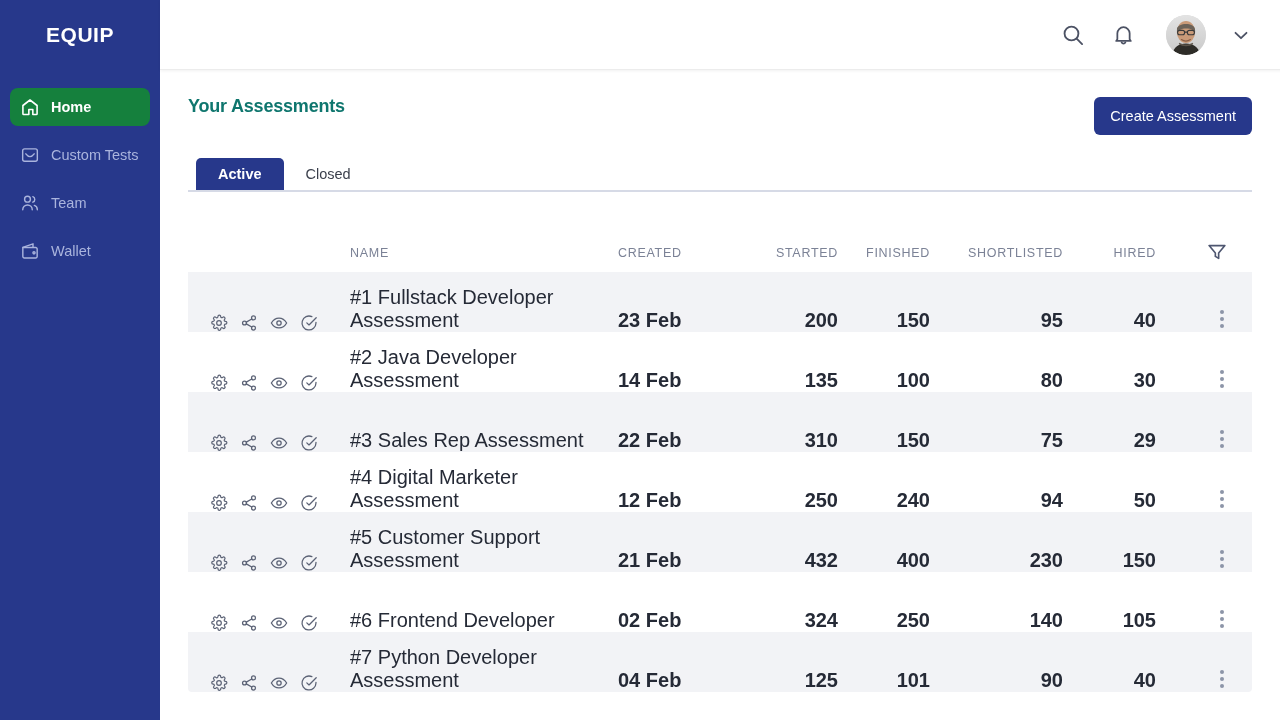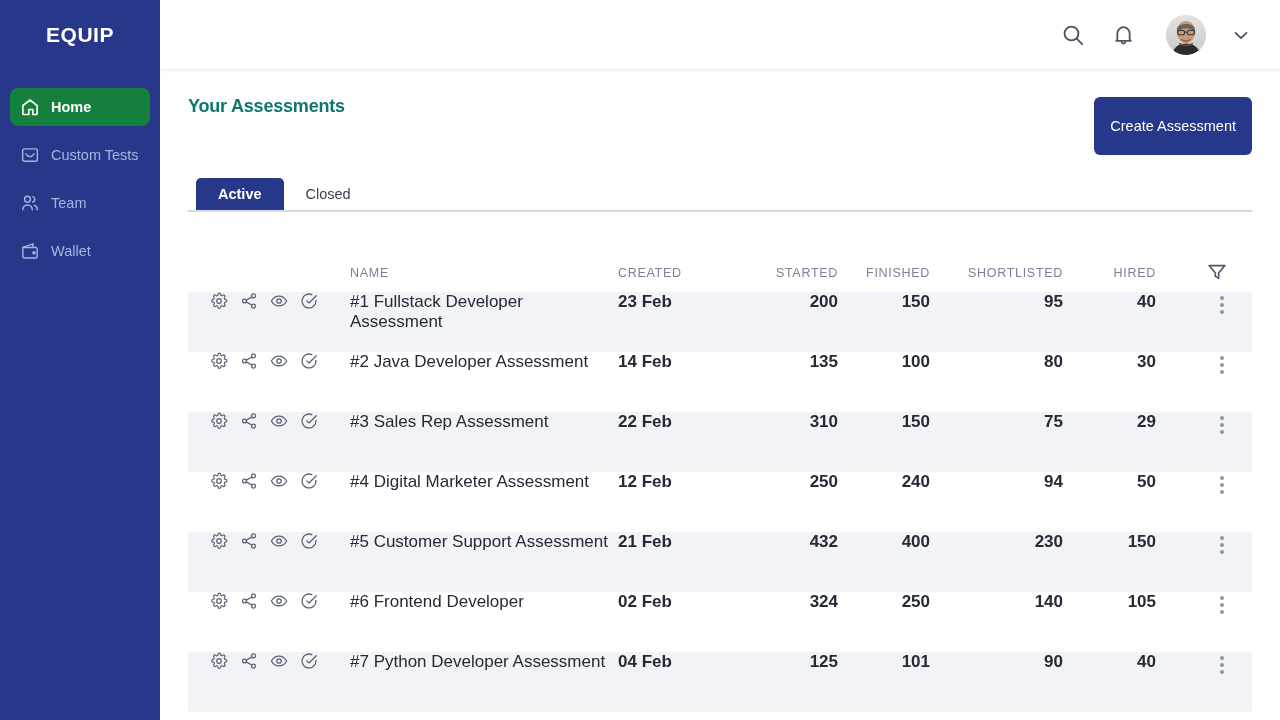--- a/index.html
+++ b/index.html
@@ -69,21 +69,21 @@
   .caret { width: 26px; height: 26px; display: flex; align-items: center; justify-content: center; cursor: pointer; margin-left: 2px;}
 
   .content { padding: 26px 32px 0 28px; flex: 1; }
 
   .page-head { display: flex; align-items: flex-start; justify-content: space-between; }
   .page-title { font-size: 18px; font-weight: bold; color: #0f766e; letter-spacing: -0.2px; }
   .create-btn {
     background: #27388b; color: #fff;
     border: none; border-radius: 6px;
     font-size: 14.5px; font-family: inherit;
-    padding: 21px 16px;
+    padding: 11px 16px;
     cursor: pointer;
     margin-top: 1px;
   }
 
   .tabs { margin-top: 23px; display: flex; align-items: flex-end; position: relative; padding-left: 8px; }
   .tab {
     font-size: 14.5px; padding: 8px 22px; cursor: pointer;
     color: #3a3f4b;
   }
   .tab.active {
@@ -92,22 +92,22 @@
   }
   .tab-rule { height: 2px; background: #d6dae6; width: 1064px; margin-left: 0; }
 
   
   .table { width: 1064px; margin-top: 42px; }
   .thead {
     display: flex; align-items: center; height: 38px;
     font-size: 12.5px; letter-spacing: 0.7px; color: #7b8296;
   }
   .trow {
-    display: flex; align-items: flex-start; height: 60px;
-    font-size: 17px; color: #252a36;
+    display: flex; align-items: flex-end; height: 60px;
+    font-size: 20px; color: #252a36;
   }
   .trow.odd { background: #f2f3f6; }
   .trow:last-child { border-radius: 0 0 4px 4px; }
 
   .c-actions { width: 162px; flex: 0 0 162px; display: flex; align-items: center; gap: 12px; padding-left: 22px; }
   .c-name   { width: 268px; flex: 0 0 268px; }
   .c-created{ width: 136px; flex: 0 0 136px; font-weight: bold; }
   .c-started{ width: 84px;  flex: 0 0 84px;  text-align: right; font-weight: bold; }
   .c-finished{width: 92px;  flex: 0 0 92px;  text-align: right; font-weight: bold; }
   .c-short  { width: 133px; flex: 0 0 133px; text-align: right; font-weight: bold; }

